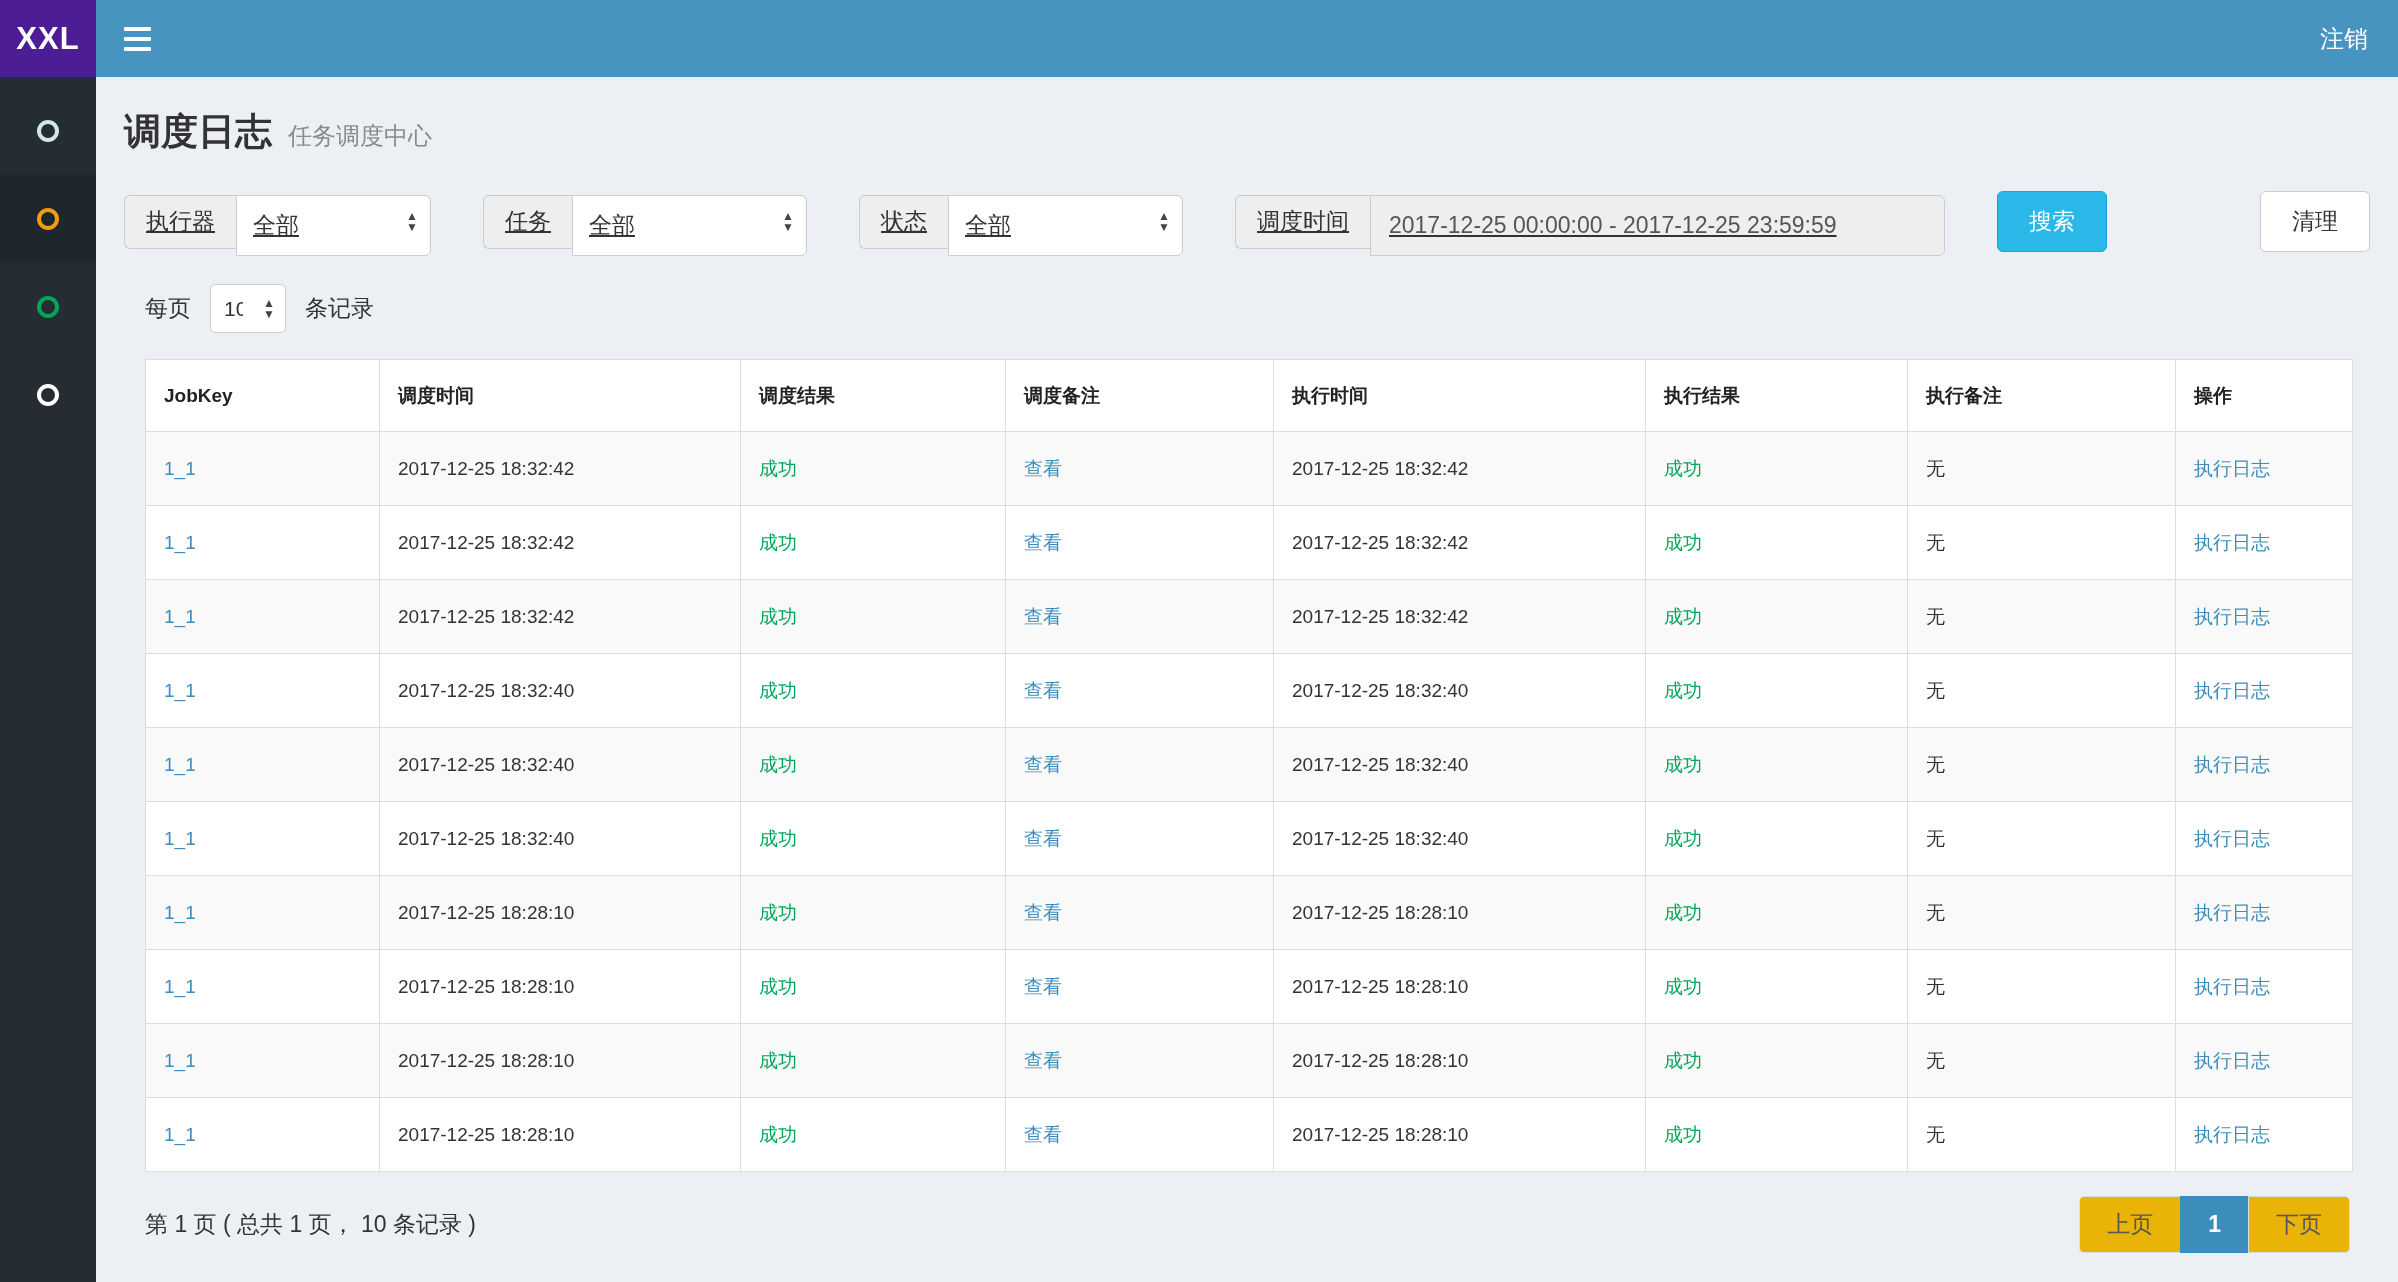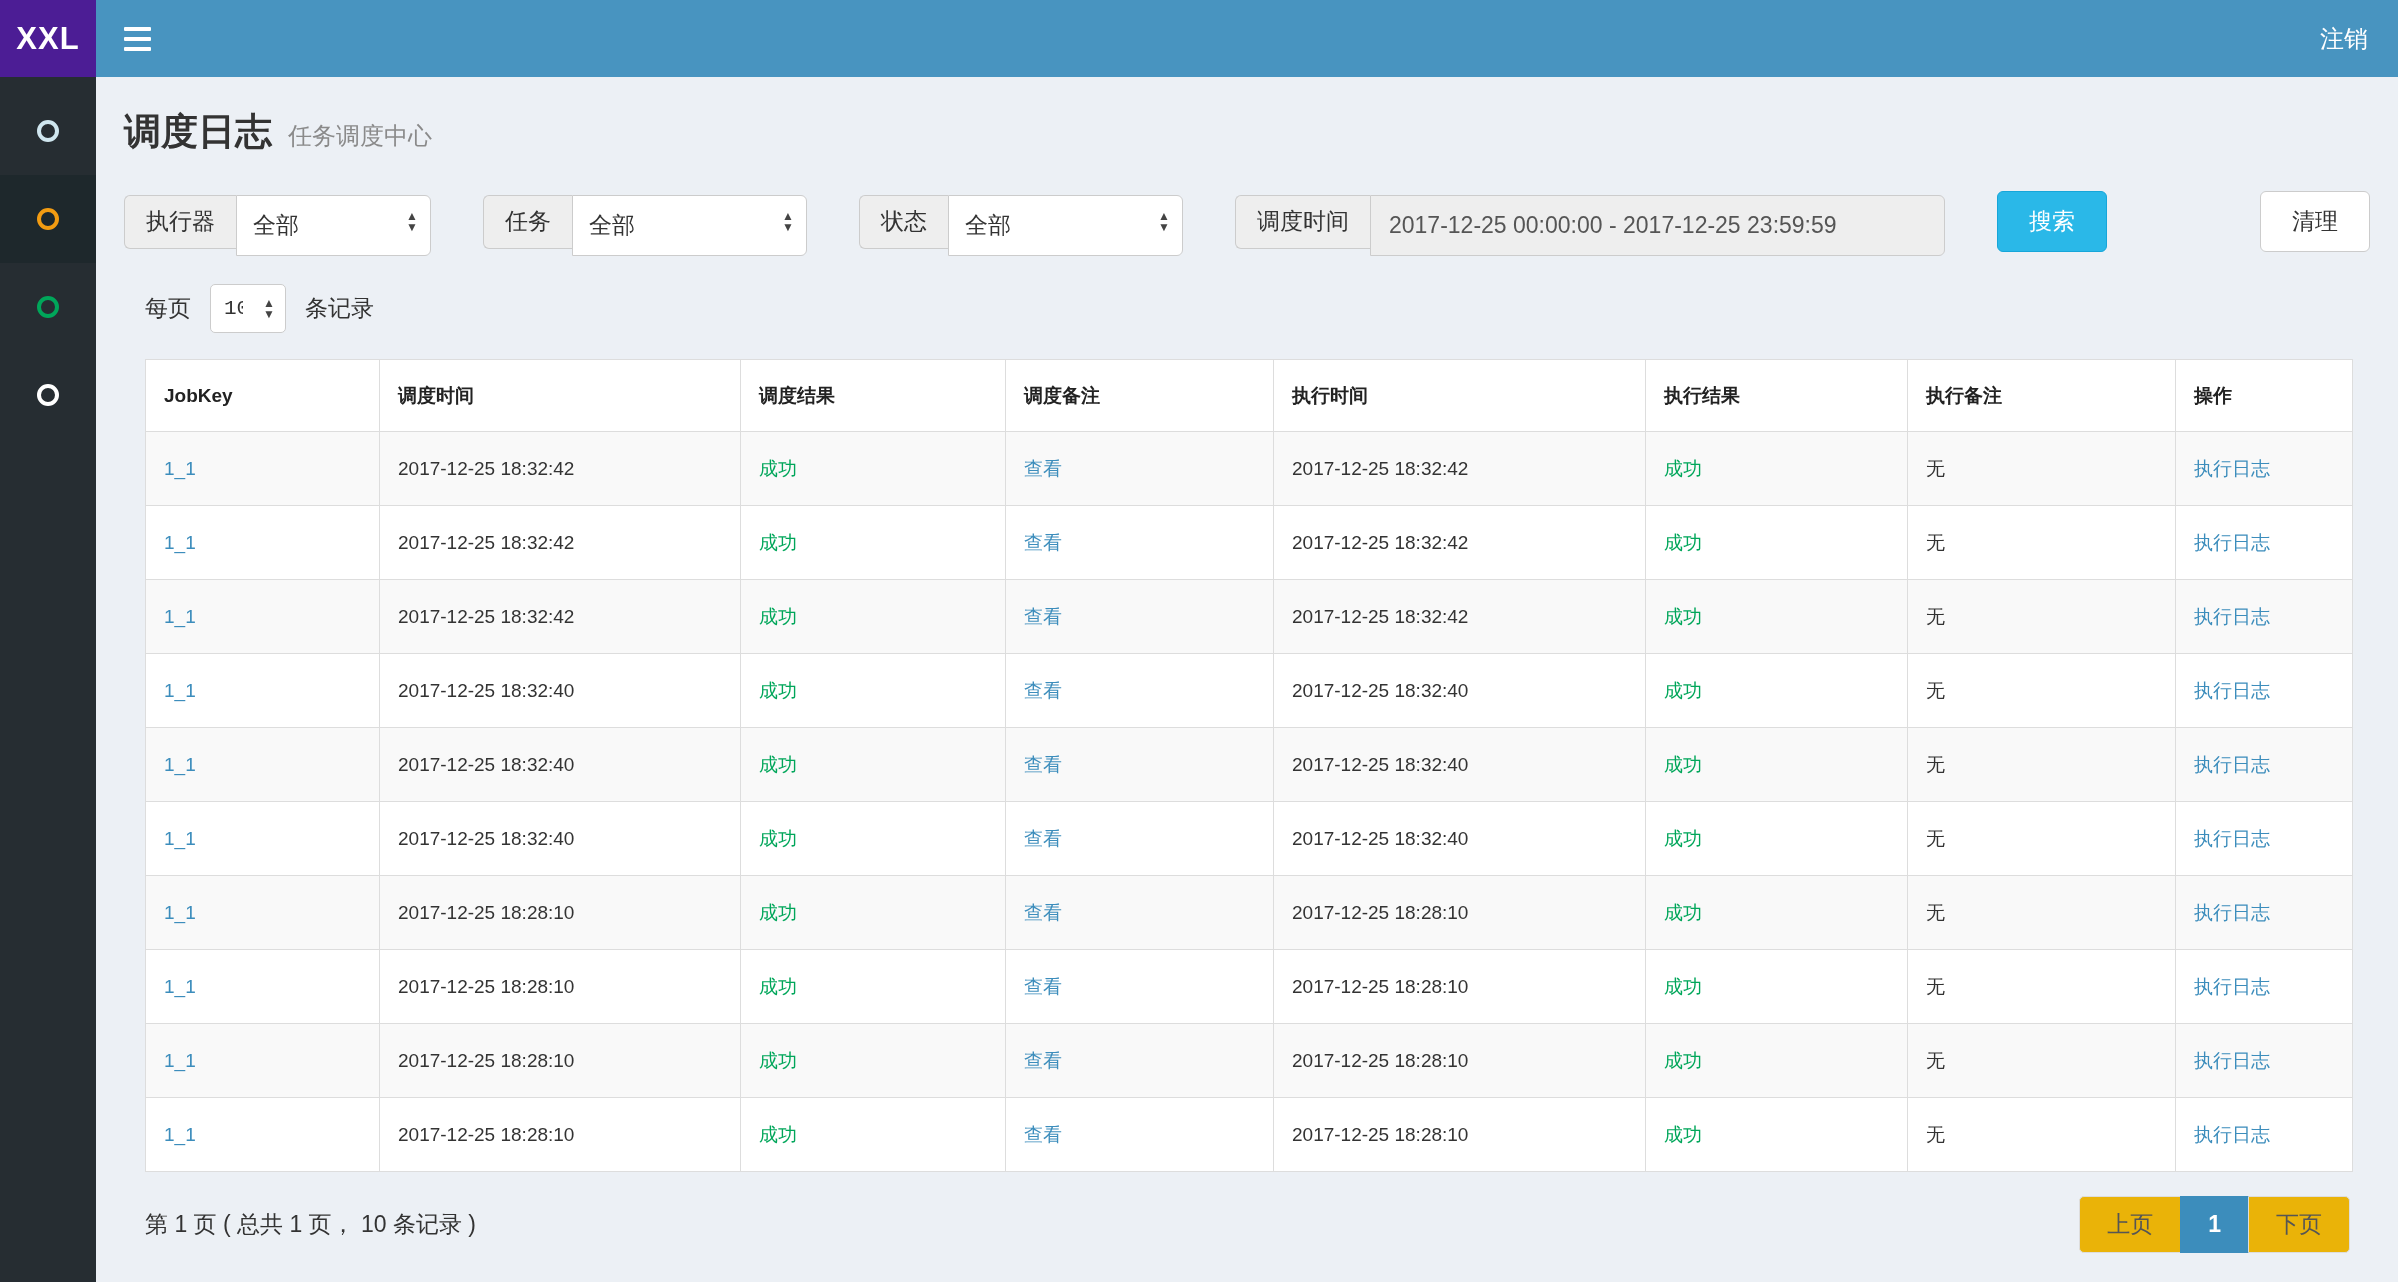--- a/index.html
+++ b/index.html
@@ -19,21 +19,21 @@
   .side-item { height:88px; display:flex; align-items:center; justify-content:center; cursor:pointer; }
   .side-item.active { background:#1e282c; }
   .circle-icon { width:22px; height:22px; border:4px solid #fff; border-radius:50%; }
   
   .content { margin-left:96px; padding-top:77px; }
   .content-header { padding:30px 28px 8px 28px; }
   .content-header h1 { font-size:37px; font-weight:600; color:#333; display:flex; align-items:baseline; gap:16px; }
   .content-header h1 small { font-size:24px; font-weight:400; color:#8a8a8a; }
   
   .filters { display:flex; align-items:center; padding:26px 28px 0 28px; gap:52px; }
-  .input-group { display:flex; height:54px; }
+  .input-group { display:flex; height:54px;text-decoration:underline; }
   .addon { background:#eee; border:1px solid #ccc; border-right:0; border-radius:6px 0 0 6px; display:flex; align-items:center; padding:0 21px; font-size:23px; color:#333; white-space:nowrap; }
   .select-wrap { position:relative; display:flex; }
   .select-wrap select {
     height:61px; border:1px solid #ccc; border-radius:0 6px 6px 0; background:#fff;
     font-size:23px; color:#333; padding:0 56px 0 16px;
     appearance:none; -webkit-appearance:none; -moz-appearance:none;
     font-family:inherit; cursor:pointer;
   }
   .select-wrap.standalone select { border-radius:5px; }
   .spin { position:absolute; right:13px; top:50%; transform:translateY(-50%); display:flex; flex-direction:column; align-items:center; font-size:12px; line-height:11px; color:#444; pointer-events:none; }
@@ -146,21 +146,21 @@
       <input class="time-input" type="text" readonly="" value="2017-12-25 00:00:00 - 2017-12-25 23:59:59" style="">
     </div>
 
     <button class="btn btn-search">搜索</button>
     <button class="btn btn-clear">清理</button>
   </div>
 
   <div class="page-size-row">
     <span>每页</span>
     <span class="select-wrap standalone">
-      <select style="width:76px;font-family:Liberation Mono, monospace;">
+      <select style="width:76px;">
         <option>10</option>
       </select>
       <span class="spin">
           <span>▲</span>
           <span>▼</span>
         </span>
     </span>
     <span>条记录</span>
   </div>
 

